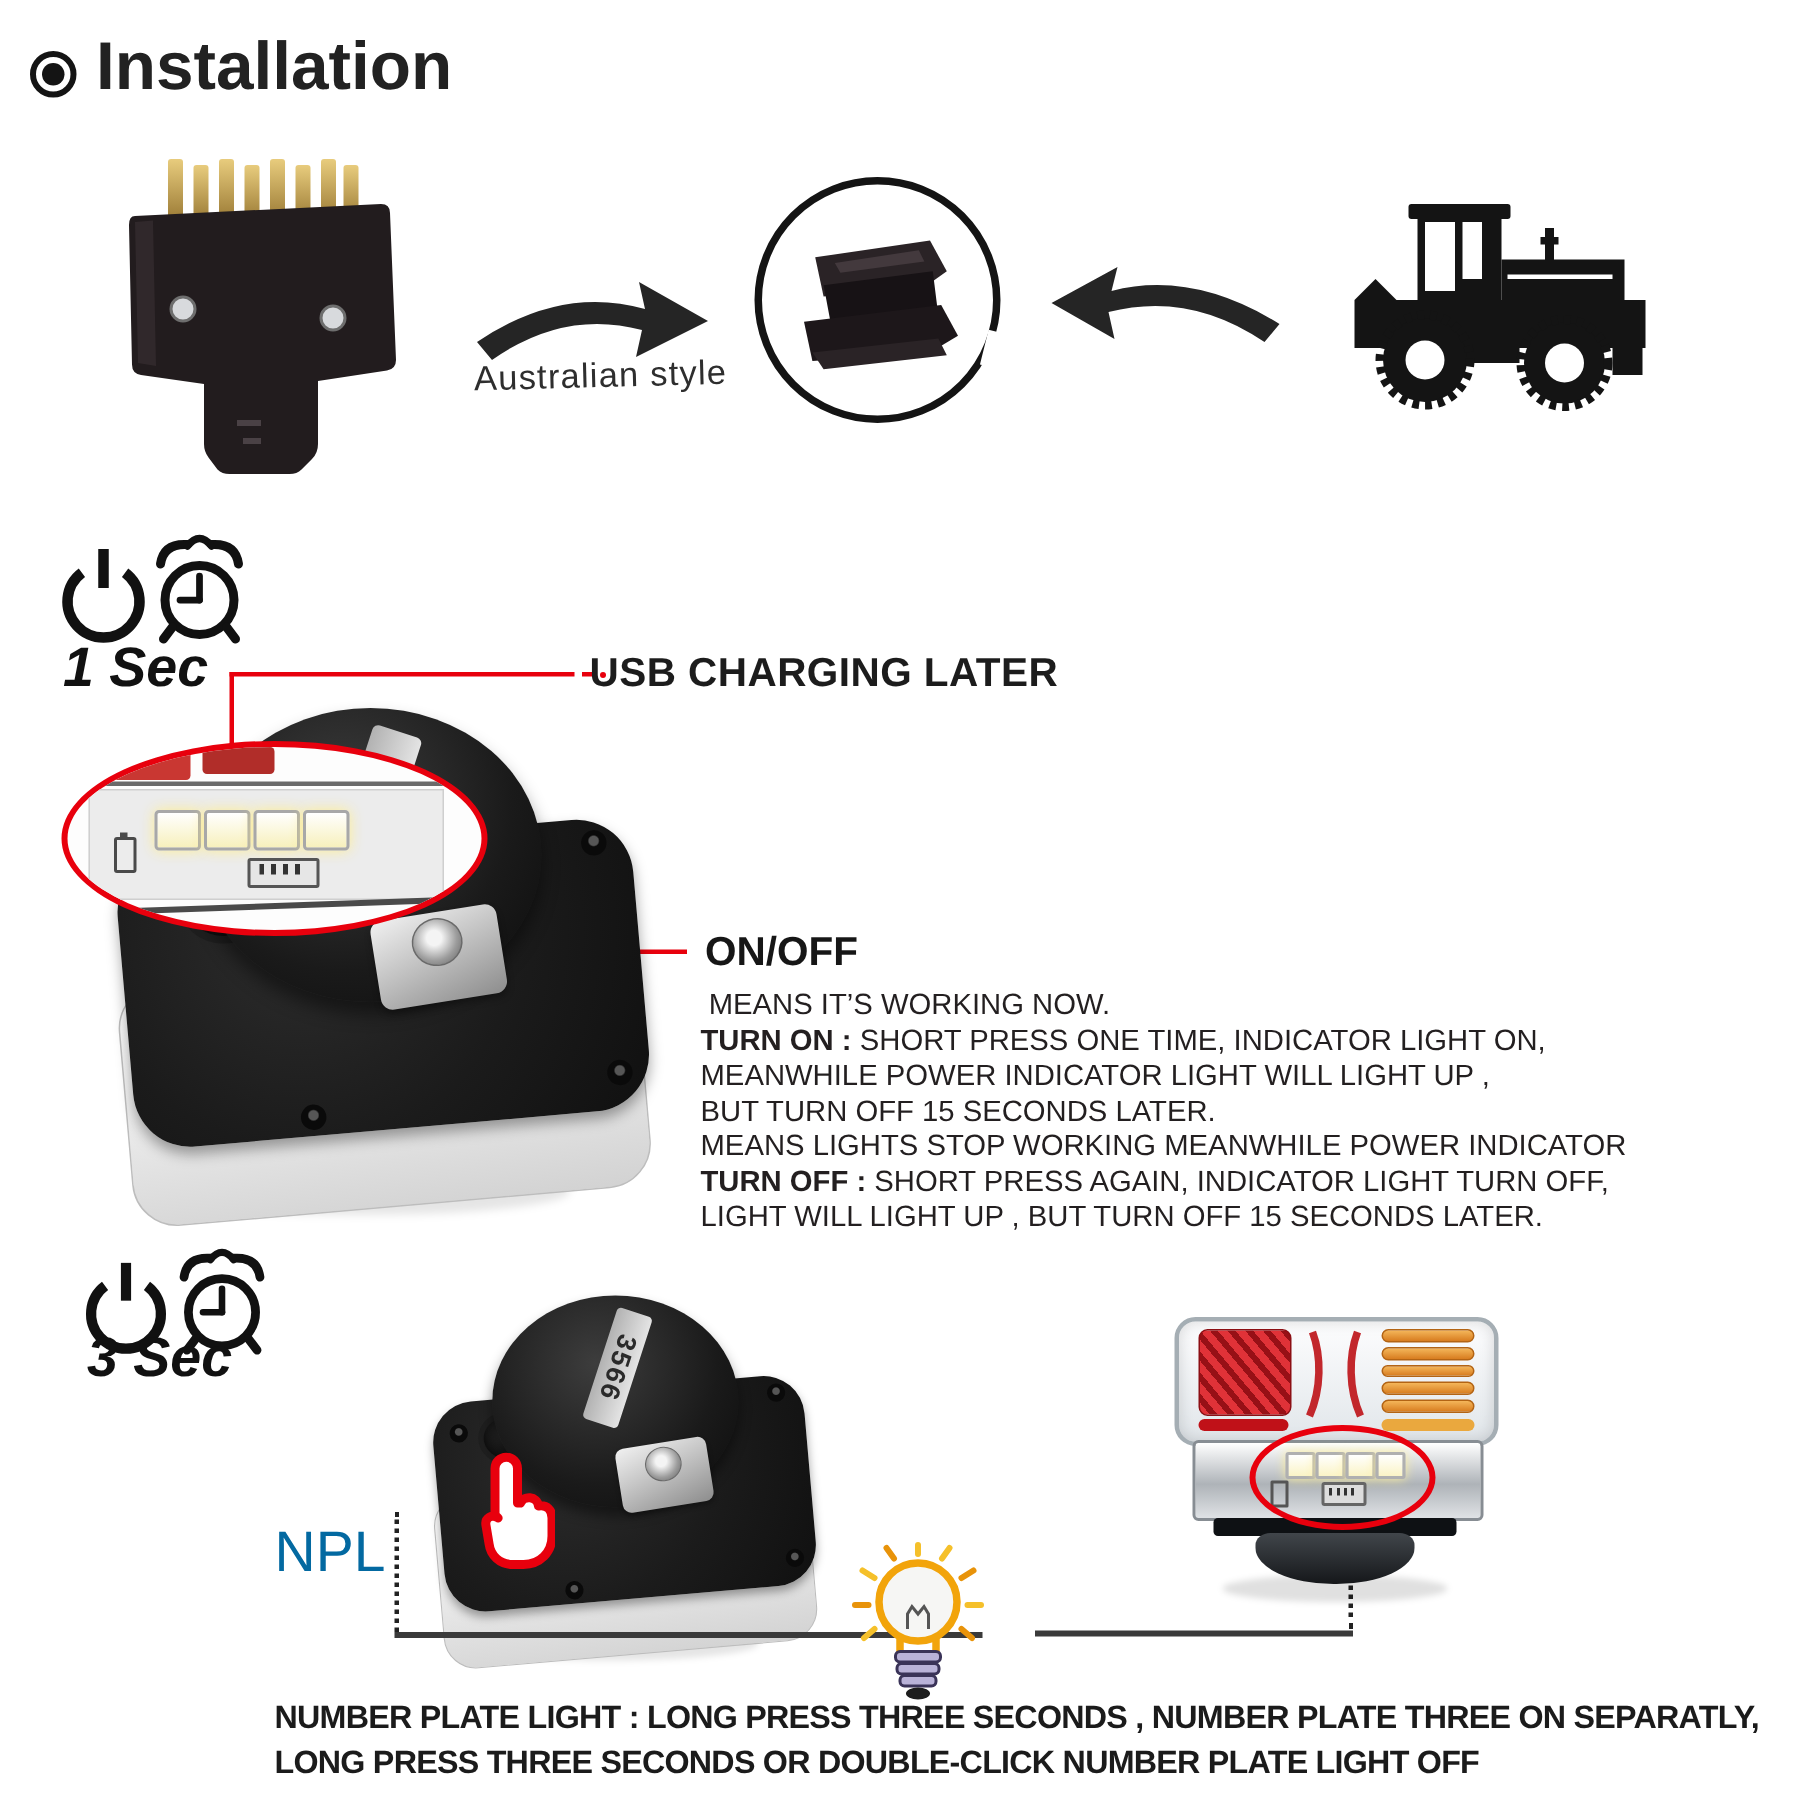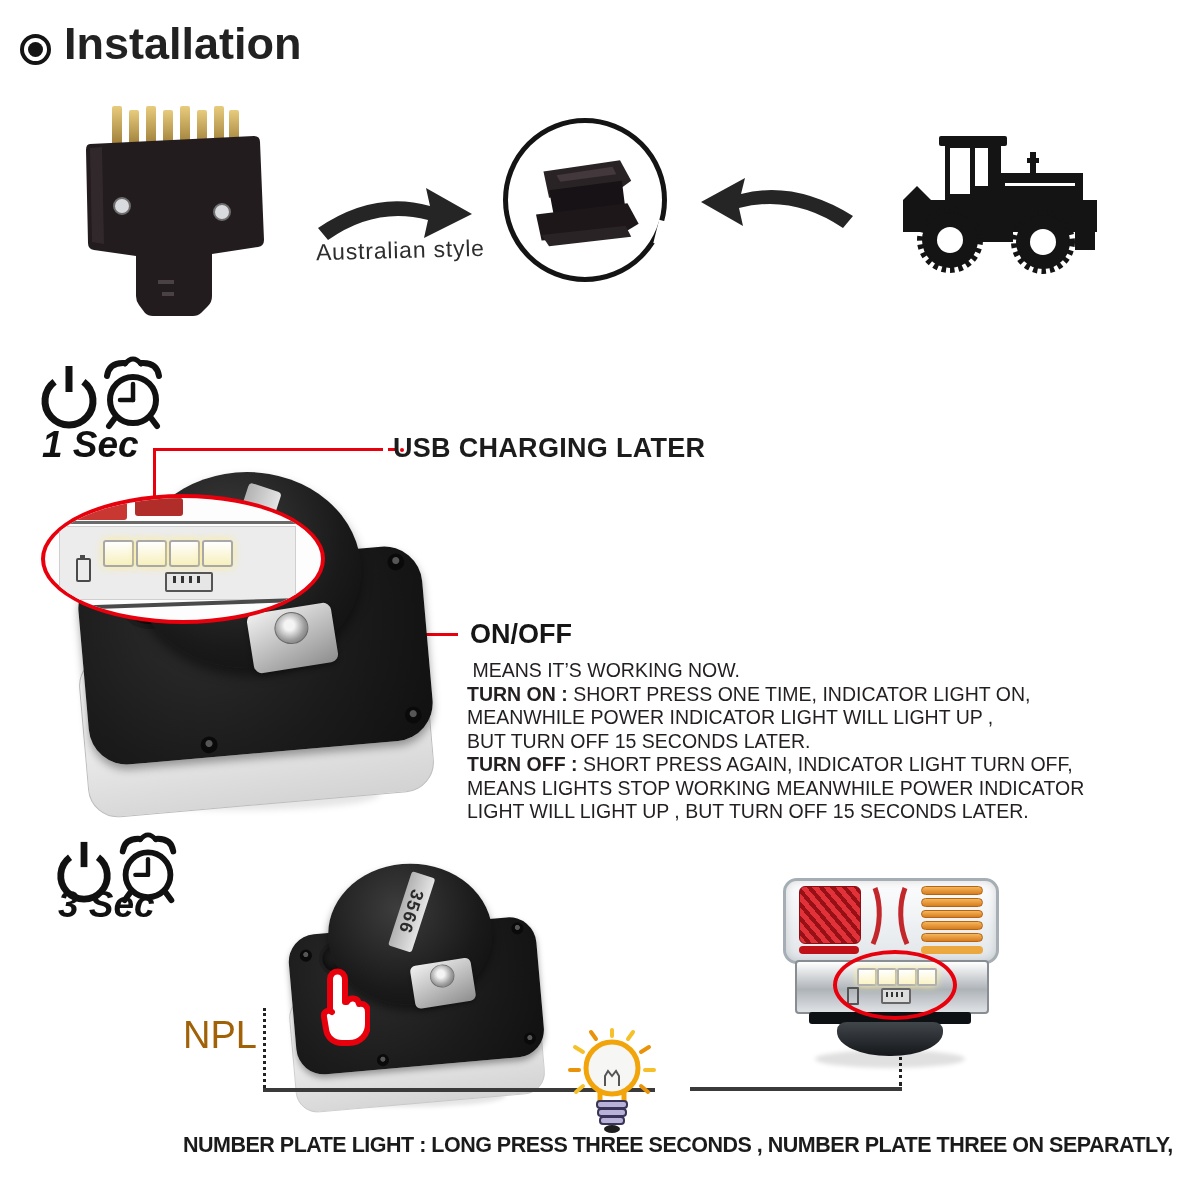--- a/index.html
+++ b/index.html
@@ -82,21 +82,21 @@
         background:repeating-linear-gradient(90deg,#333 0 3px,transparent 3px 8px);}
   .cu-edge2{position:absolute;left:0;top:104px;width:100%;height:4px;background:#4a4a4a;transform:rotate(-2deg);}
 
   
   .dotv{border-left:3px dotted #222;width:0;}
   .npl-dot-v1{left:263px;top:1008px;height:80px;}
   .npl-dot-v2{left:899px;top:1038px;height:48px;}
   .solid-h{background:#3a3a3a;height:4px;}
   .npl-solid-left{left:263px;top:1088px;width:392px;}
   .npl-solid-right{left:690px;top:1087px;width:212px;}
-  .npl-label{left:183px;top:1014px;font-size:38px;color:#a16207;}
+  .npl-label{left:183px;top:1014px;font-size:38px;color:#0369a1;}
 
   
   .taillight{left:775px;top:872px;width:230px;height:200px;}
   .tl-shadow{position:absolute;left:40px;top:178px;width:150px;height:18px;border-radius:50%;background:rgba(0,0,0,.12);filter:blur(2px);}
   .tl-lens{position:absolute;left:8px;top:6px;width:210px;height:80px;border-radius:14px;
         background:linear-gradient(#fdfdfe,#e1e6ea);border:3px solid #a5aeb4;box-shadow:inset 0 0 10px rgba(0,0,0,.15);}
   .tl-red{position:absolute;left:24px;top:14px;width:60px;height:56px;border-radius:6px;border:1px solid #8c0f14;
         background:repeating-linear-gradient(50deg,#e03238 0 5px,#971016 5px 9px);}
   .tl-red-strip{position:absolute;left:24px;top:74px;width:60px;height:8px;border-radius:4px;background:#c01118;}
   .tl-center{position:absolute;left:92px;top:12px;width:46px;height:64px;}
@@ -256,22 +256,22 @@
       <div class="cu-edge2"></div>
     </div>
   </div>
 
   <div class="abs onoff-head">ON/OFF</div>
   <div class="abs onoff-body">
     <div class="t-line"> MEANS IT’S WORKING NOW.</div>
     <div class="t-line"><span class="b">TURN ON :</span><span> SHORT PRESS ONE TIME, INDICATOR LIGHT ON,</span></div>
     <div class="t-line">MEANWHILE POWER INDICATOR LIGHT WILL LIGHT UP ,</div>
     <div class="t-line">BUT TURN OFF 15 SECONDS LATER.</div>
+    <div class="t-line">MEANS LIGHTS STOP WORKING MEANWHILE POWER INDICATOR</div>
     <div class="t-line"><span class="b">TURN OFF :</span><span> SHORT PRESS AGAIN, INDICATOR LIGHT TURN OFF,</span></div>
-    <div class="t-line">MEANS LIGHTS STOP WORKING MEANWHILE POWER INDICATOR</div>
     <div class="t-line">LIGHT WILL LIGHT UP , BUT TURN OFF 15 SECONDS LATER.</div>
   </div>
 
   <svg class="abs" style="left:52px;top:836px" width="64" height="70" viewBox="0 0 66 72">
     <path d="M18.6,21.8 A24,24 0 1 0 47.4,21.8" stroke="#111" stroke-width="7" fill="none"></path>
     <line x1="33" y1="6" x2="33" y2="32" stroke="#111" stroke-width="7"></line>
   </svg>
   <svg class="abs" style="left:114px;top:832px" width="68" height="74" viewBox="0 0 68 76">
     <g stroke="#111" fill="none" stroke-linecap="round">
       <circle cx="34" cy="44" r="23" stroke-width="6"></circle>
@@ -361,15 +361,16 @@
       <div class="tl-batt"></div>
       <div class="tl-port"></div>
     </div>
     <div class="tl-flange"></div>
     <div class="tl-cyl"></div>
     <div class="tl-callout"></div>
   </div>
 
   <div class="abs footer">
     <div class="t-line"><span class="b2">NUMBER PLATE LIGHT :</span><span> LONG PRESS THREE SECONDS , NUMBER PLATE THREE ON SEPARATLY,</span></div>
+    <div class="t-line">LONG PRESS THREE SECONDS OR DOUBLE-CLICK NUMBER PLATE LIGHT OFF</div>
   </div>
 
 </div>
 
 </body></html>

